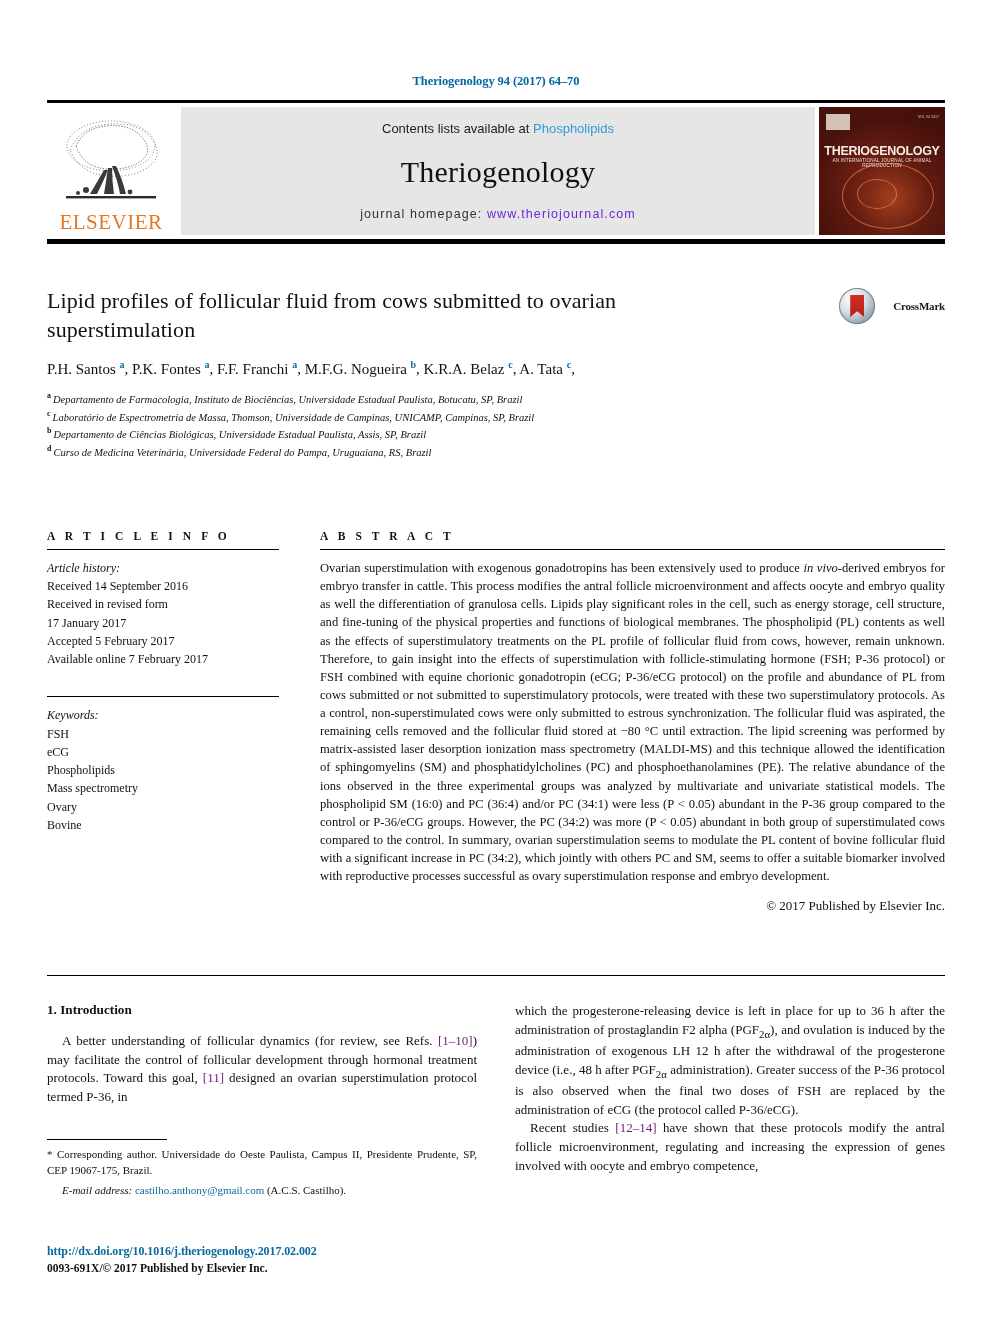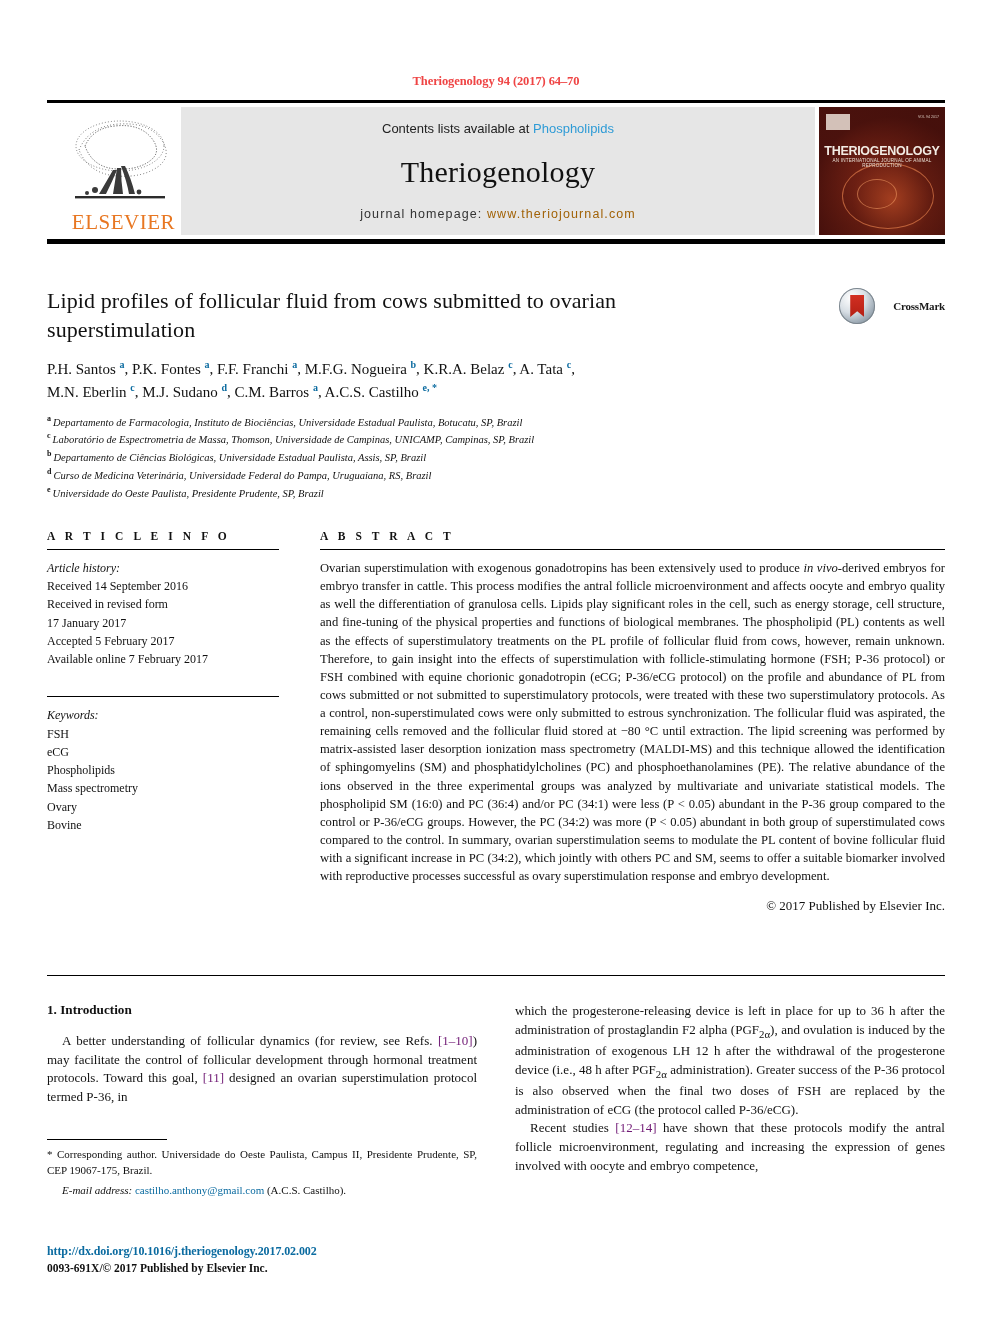--- a/index.html
+++ b/index.html
@@ -24,21 +24,21 @@
 
   
   .running-head {
     position: absolute;
     top: 74px;
     left: 0;
     width: 992px;
     text-align: center;
     font-size: 12.5px;
     font-weight: bold;
-    color: #ef4444;
+    color: #0369a1;
     letter-spacing: -0.1px;
   }
 
   
   .masthead {
     position: absolute;
     left: 47px;
     top: 100px;
     width: 898px;
   }
@@ -59,21 +59,21 @@
     display: flex;
     align-items: stretch;
     margin-top: 4px;
     height: 128px;
   }
   .elsevier-logo {
     width: 128px;
     flex: 0 0 128px;
     display: flex;
     flex-direction: column;
-    align-items: flex-end;
+    align-items: center;
     justify-content: flex-end;
     padding-bottom: 2px;
     box-sizing: border-box;
   }
   .elsevier-tree {
     width: 110px;
     height: 96px;
   }
   .elsevier-word {
     font-family: "Liberation Serif", serif;
@@ -108,21 +108,21 @@
     color: #111;
     letter-spacing: 0.2px;
   }
   .homepage-line {
     font-family: "Liberation Sans", sans-serif;
     font-size: 12.5px;
     letter-spacing: 1.1px;
     color: #333;
   }
   .homepage-line .url {
-    color: #a16207;
+    color: #6d28d9;
   }
   .cover-thumb {
     width: 126px;
     flex: 0 0 126px;
     position: relative;
     background: #5a1212;
     overflow: hidden;
   }
   .cover-bg {
     position: absolute;
@@ -472,29 +472,27 @@
   <div class="title-block">
     <div class="article-title">Lipid profiles of follicular fluid from cows submitted to ovarian superstimulation</div>
 
     <div class="crossmark">
       <div class="crossmark-badge"></div>
       <div class="crossmark-label">CrossMark</div>
     </div>
 
     <div class="authors">
       <div>P.H. Santos <sup>a</sup>, P.K. Fontes <sup>a</sup>, F.F. Franchi <sup>a</sup>, M.F.G. Nogueira <sup>b</sup>, K.R.A. Belaz <sup>c</sup>, A. Tata <sup>c</sup>,</div>
-      <div>M.N. Eberlin <sup>c</sup>, M.J. Sudano <sup>d</sup>, C.M. Barros <sup>a</sup>, A.C.S. Castilho <sup>e, *</sup></div>
     </div>
 
     <div class="affiliations">
       <div><span class="aff-sup">a</span><span>Departamento de Farmacologia, Instituto de Biociências, Universidade Estadual Paulista, Botucatu, SP, Brazil</span></div>
       <div><span class="aff-sup">c</span><span>Laboratório de Espectrometria de Massa, Thomson, Universidade de Campinas, UNICAMP, Campinas, SP, Brazil</span></div>
       <div><span class="aff-sup">b</span><span>Departamento de Ciências Biológicas, Universidade Estadual Paulista, Assis, SP, Brazil</span></div>
       <div><span class="aff-sup">d</span><span>Curso de Medicina Veterinária, Universidade Federal do Pampa, Uruguaiana, RS, Brazil</span></div>
-      <div><span class="aff-sup">e</span><span>Universidade do Oeste Paulista, Presidente Prudente, SP, Brazil</span></div>
     </div>
   </div>
 
   <div class="info-abstract">
     <div class="col-info">
       <div class="sec-head">A R T I C L E  I N F O</div>
       <div class="hr-thin"></div>
       <div class="info-text">
         <div class="ital">Article history:</div>
         <div>Received 14 September 2016</div>

